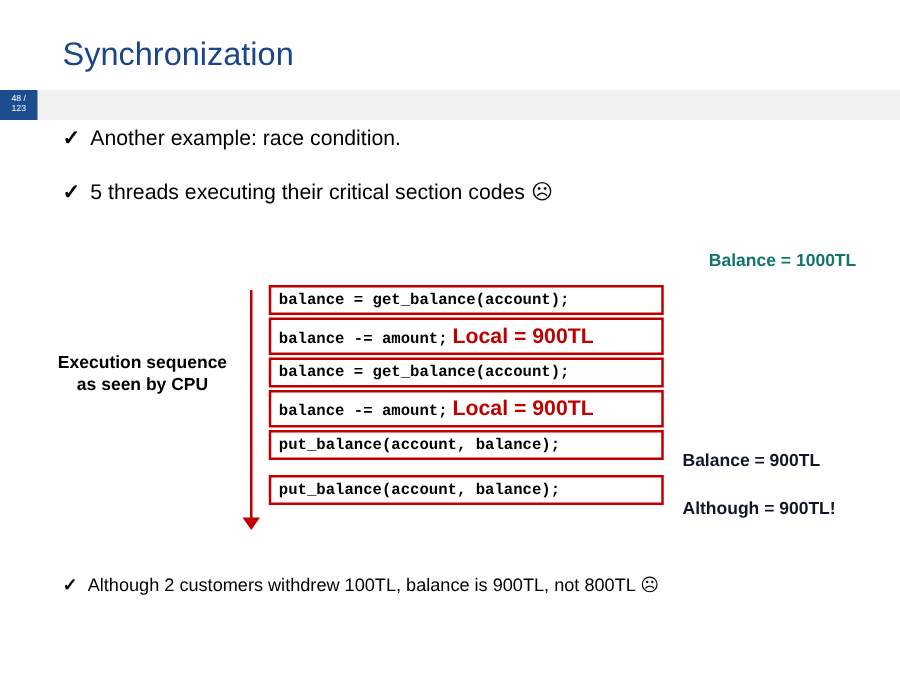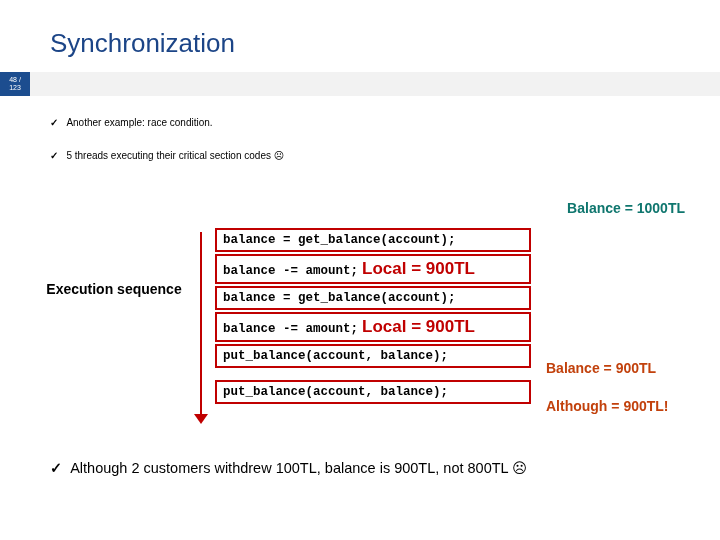--- a/index.html
+++ b/index.html
@@ -1,32 +1,32 @@
 <!DOCTYPE html>
 <html><head>
 <meta charset="utf-8">
 <style>
   * { box-sizing: border-box; margin: 0; padding: 0; }
   html, body { width: 720px; height: 540px; background: #fff; font-family: Verdana, Geneva, sans-serif; }
   .slide { position: relative; width: 720px; height: 540px; background: #fff; }
   .title { position: absolute; left: 50px; top: 28px; font-size: 26px; color: #1c4587; font-weight: 400; }
   .bar { position: absolute; left: 0; top: 72px; width: 720px; height: 24px; background: #f2f2f2; }
   .page-badge { position: absolute; left: 0; top: 72px; width: 30px; height: 24px; background: #1c4d8f; color: #fff; font-size: 7px; line-height: 8px; text-align: center; padding-top: 4px; font-family: Arial, sans-serif; }
-  .bullets { position: absolute; left: 50px; top: 117px; width: 620px; font-size: 10px; color: #000; }
+  .bullets { position: absolute; left: 50px; top: 100px; width: 620px; font-size: 17px; color: #000; }
   .bullet { margin-bottom: 22px; }
   .check { font-weight: bold; margin-right: 8px; }
   .balance-initial { position: absolute; right: 35px; top: 200px; font-size: 14px; color: #0f766e; font-weight: bold; font-family: Arial, sans-serif; }
   .exec-label { position: absolute; left: 34px; top: 280px; width: 160px; text-align: center; font-size: 14px; color: #000; font-weight: bold; font-family: Arial, sans-serif; line-height: 18px; }
   .arrow-line { position: absolute; left: 200px; top: 232px; width: 2px; height: 186px; background: #c00000; }
   .arrow-head { position: absolute; left: 194px; top: 414px; width: 0; height: 0; border-left: 7px solid transparent; border-right: 7px solid transparent; border-top: 10px solid #c00000; }
   .code-col { position: absolute; left: 215px; top: 228px; width: 316px; }
   .code-box { border: 2px solid #c00000; font-family: "Courier New", monospace; font-size: 12.5px; font-weight: bold; color: #000; padding: 3px 6px; margin-bottom: 2px; background: #fff; white-space: nowrap; }
   .local-note { color: #c00000; font-family: Arial, sans-serif; font-size: 17px; font-weight: bold; margin-left: 4px; }
   .gap { height: 10px; }
-  .balance-right { position: absolute; left: 546px; font-size: 14px; color: #c2410c; font-weight: bold; font-family: Arial, sans-serif; }
+  .balance-right { position: absolute; left: 546px; font-size: 14px; color: #0f172a; font-weight: bold; font-family: Arial, sans-serif; }
   .bullet-bottom { position: absolute; left: 50px; top: 460px; width: 640px; font-size: 14.5px; color: #000; }
 </style>
 </head>
 <body>
 
 <div class="slide">
 
   <div class="title">Synchronization</div>
 
   <div class="bar"></div>
@@ -41,20 +41,21 @@
     </div>
     <div class="bullet">
       <span class="check">✓</span><span>5 threads executing their critical section codes ☹</span>
     </div>
   </div>
 
   <div class="balance-initial">Balance = 1000TL</div>
 
   <div class="exec-label">
     <span>Execution sequence</span><br>
+    <span>as seen by CPU</span>
   </div>
 
   <div class="arrow-line"></div>
   <div class="arrow-head"></div>
 
   <div class="code-col">
     <div class="code-box"><span>balance = get_balance(account);</span></div>
     <div class="code-box"><span>balance -= amount;</span><span class="local-note">Local = 900TL</span></div>
     <div class="code-box"><span>balance = get_balance(account);</span></div>
     <div class="code-box"><span>balance -= amount;</span><span class="local-note">Local = 900TL</span></div>

